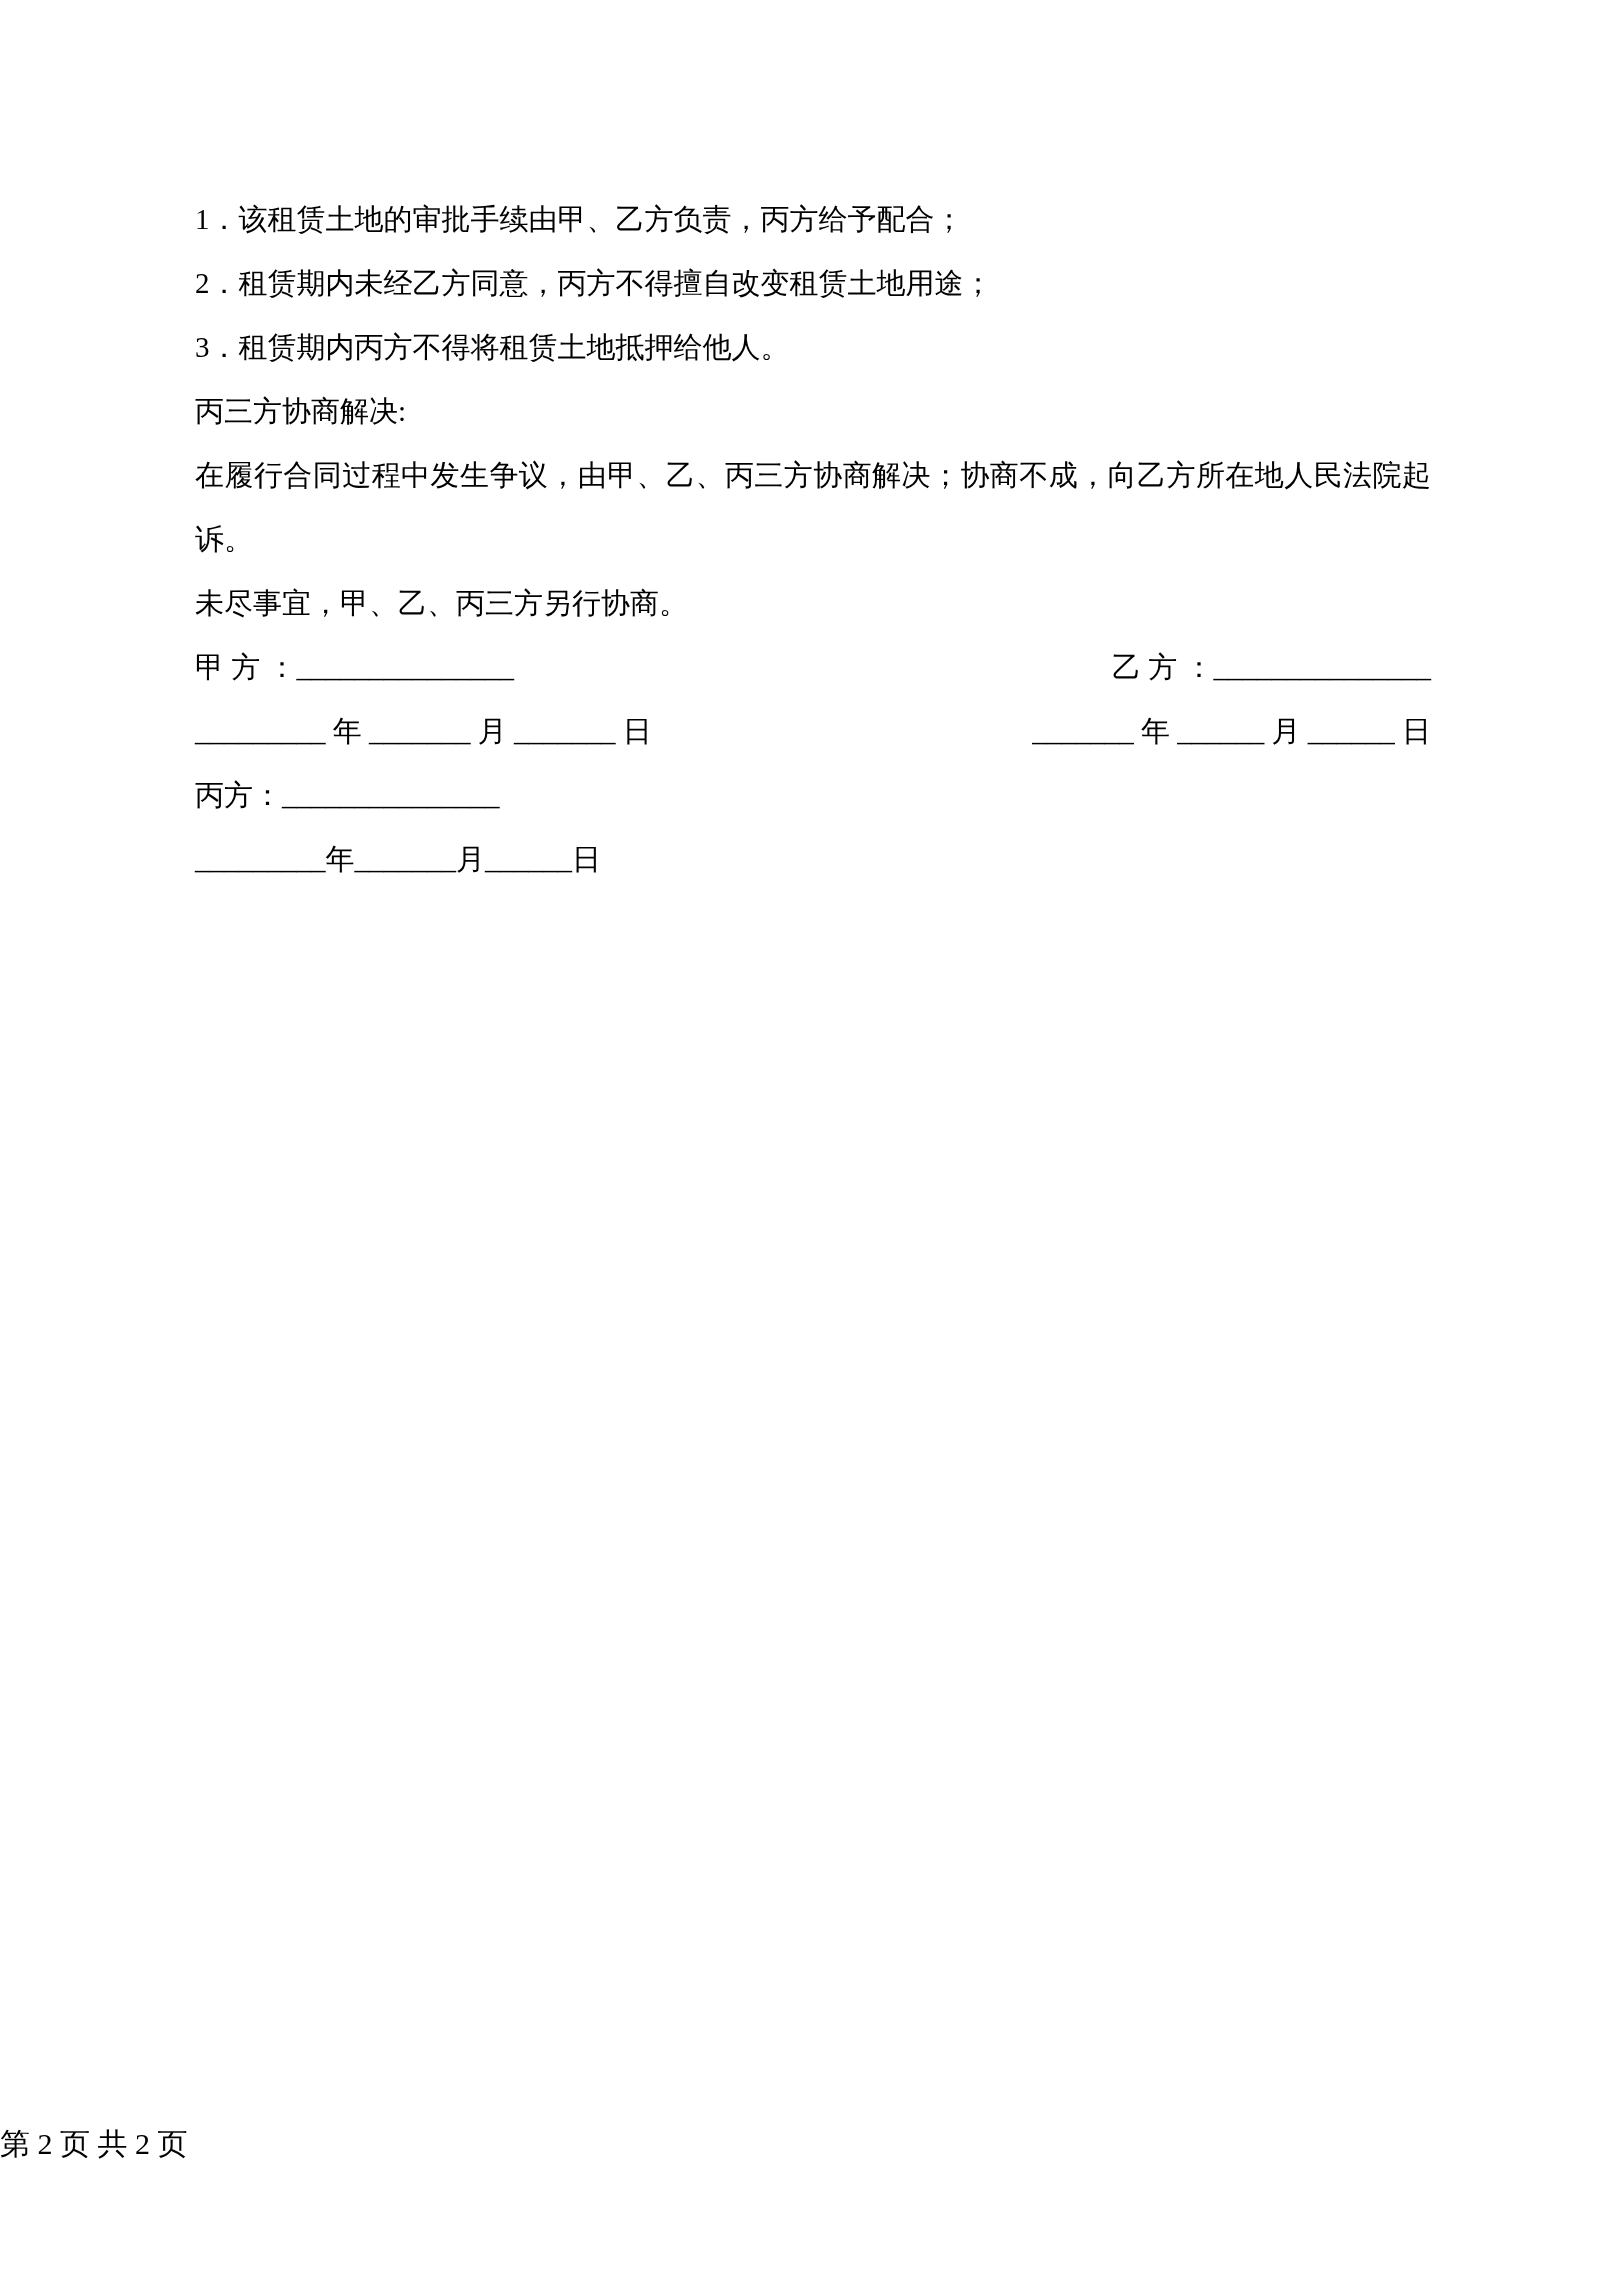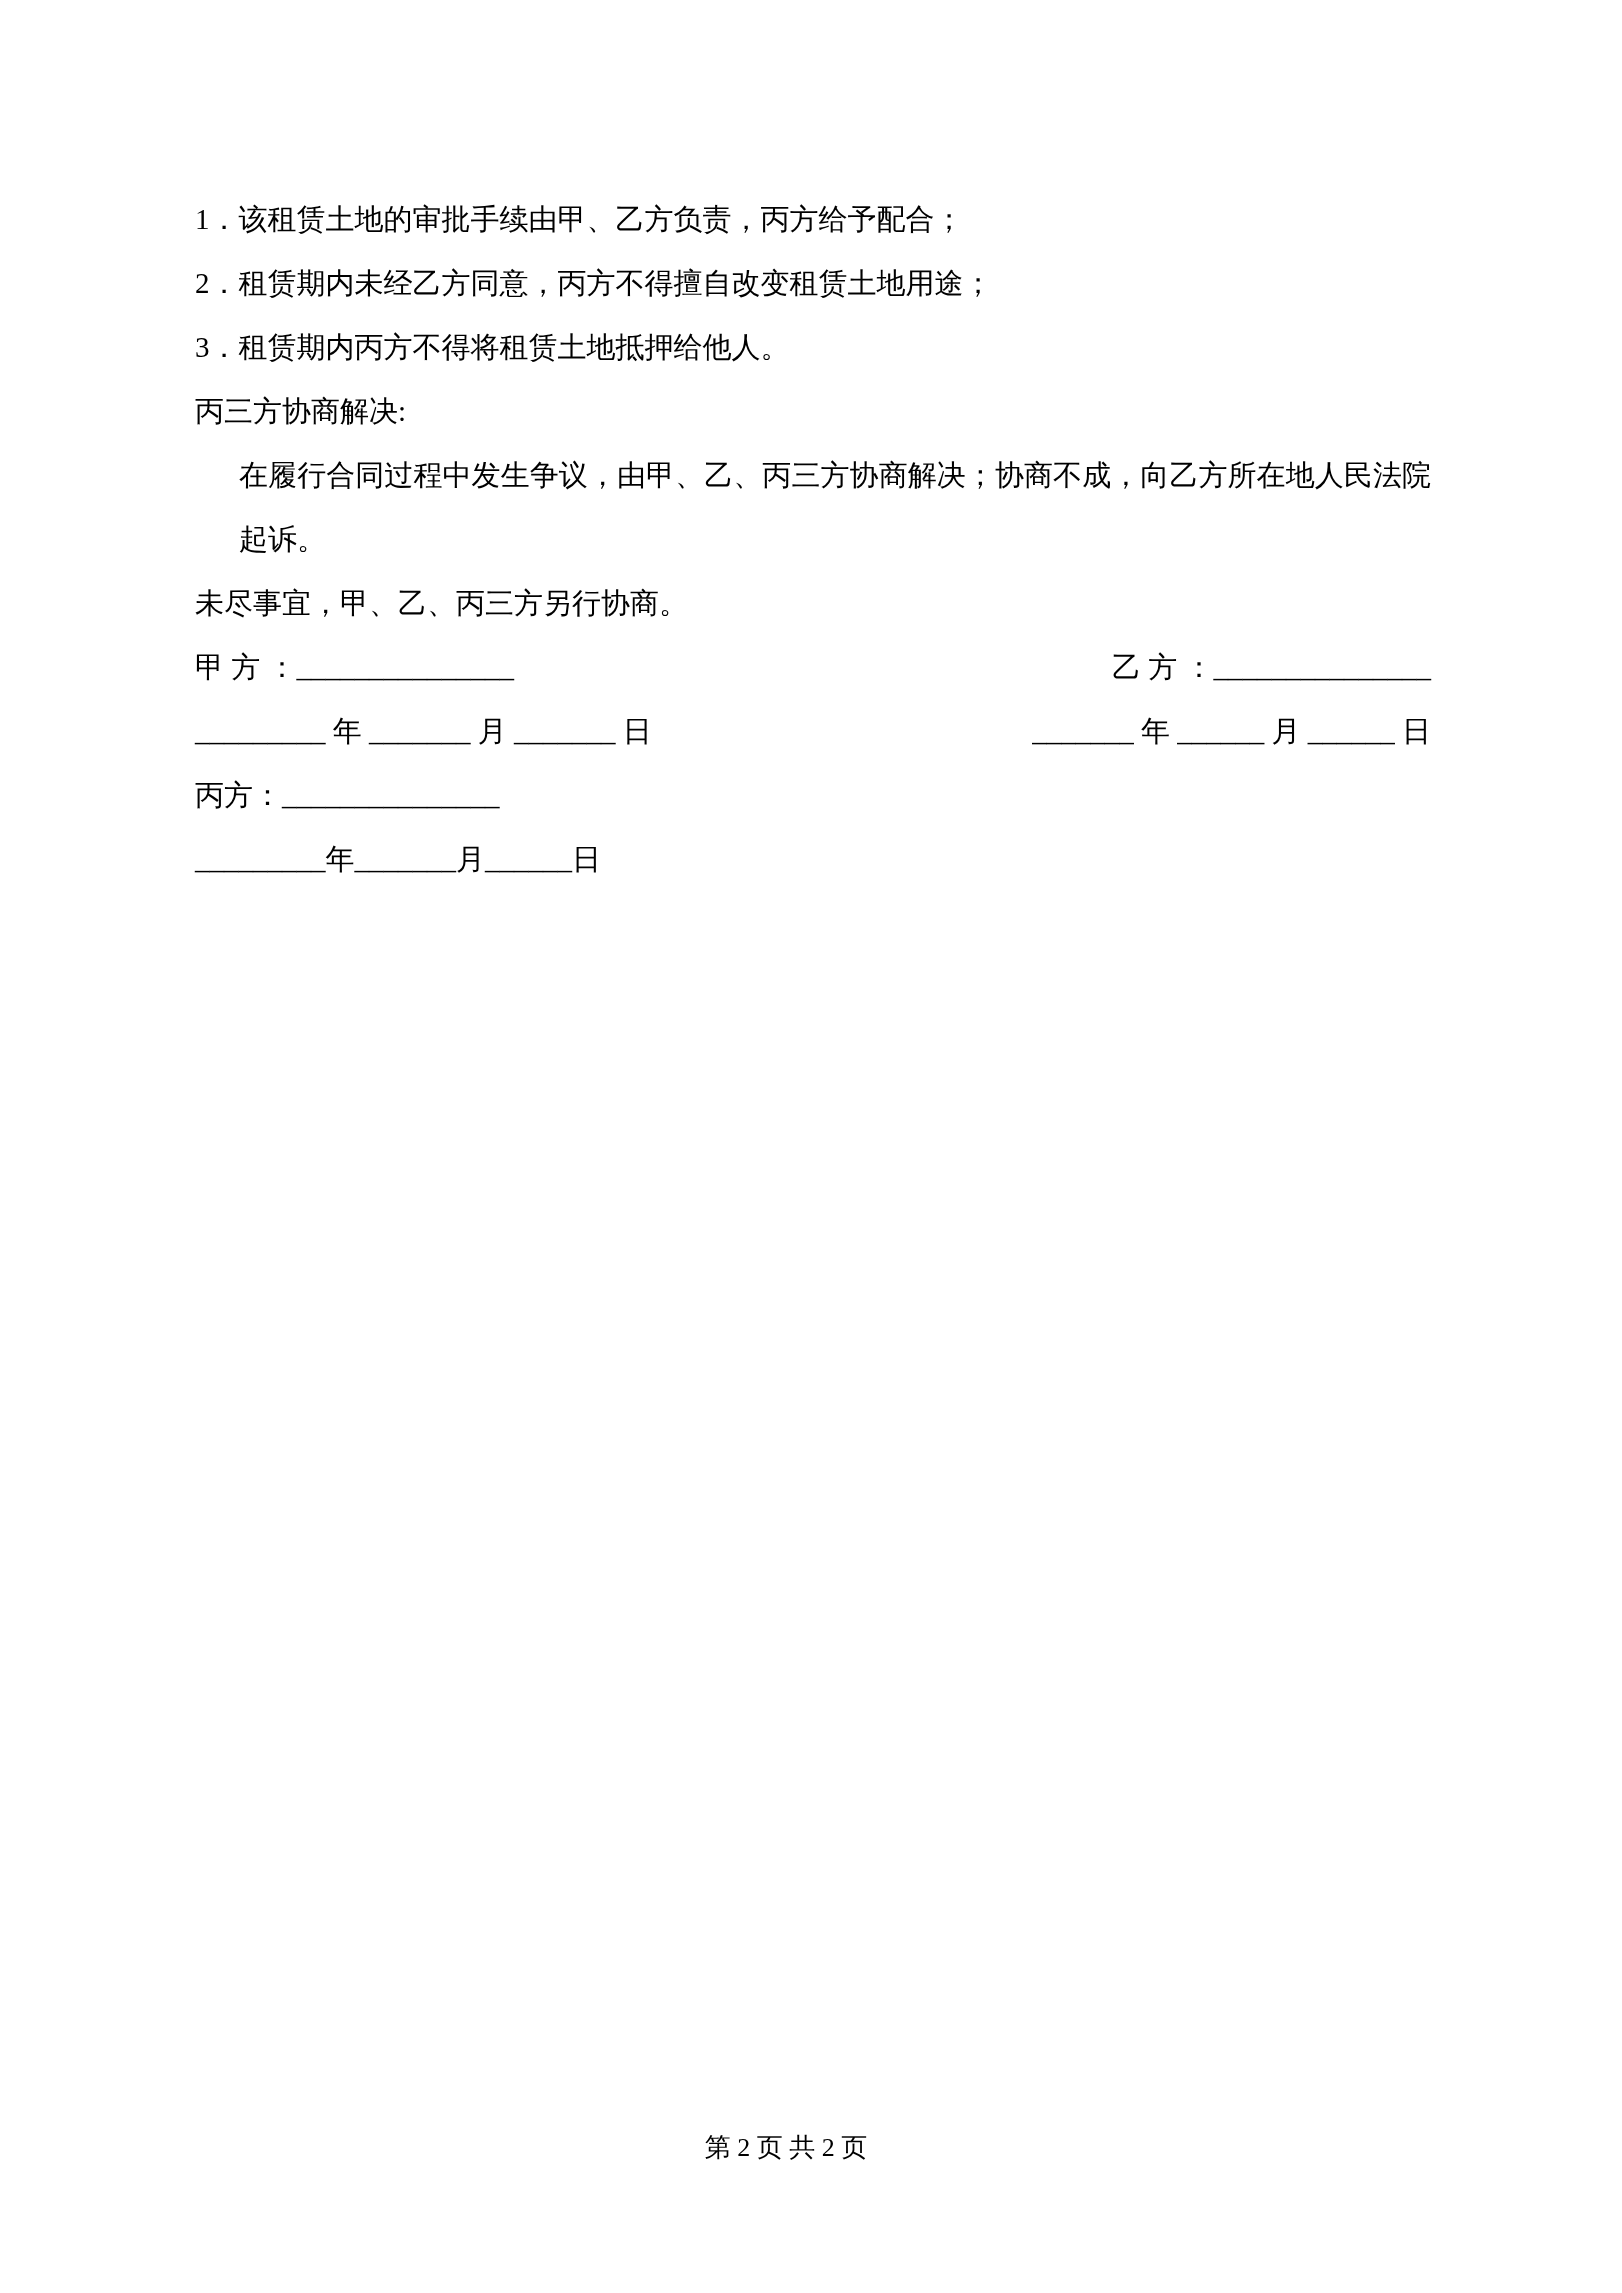--- a/index.html
+++ b/index.html
@@ -23,43 +23,41 @@
     top: 187px;
     width: 1236px;
   }
   .line {
     margin: 0;
     line-height: 64px;
     white-space: normal;
   }
   .justify {
     text-align: justify;
-    margin-left: 44px;
   }
   .row {
     display: flex;
     justify-content: space-between;
     line-height: 64px;
     text-align: right;
   }
   .sig {
     white-space: nowrap;
   }
   .blank {
     letter-spacing: 0;
   }
   .footer {
     position: absolute;
     left: 0;
     right: 0;
     bottom: 129px;
-    text-align: center;
-    font-size: 26px;
+    text-align: left;
+    font-size: 30px;
     color: #000000;
-    margin-left: 36px;
   }
 </style>
 </head>
 <body>
 
 <div class="page">
   <main class="content">
 
     <p class="line"><span>1．</span><span>该租赁土地的审批手续由甲、乙方负责，丙方给予配合；</span></p>
 

